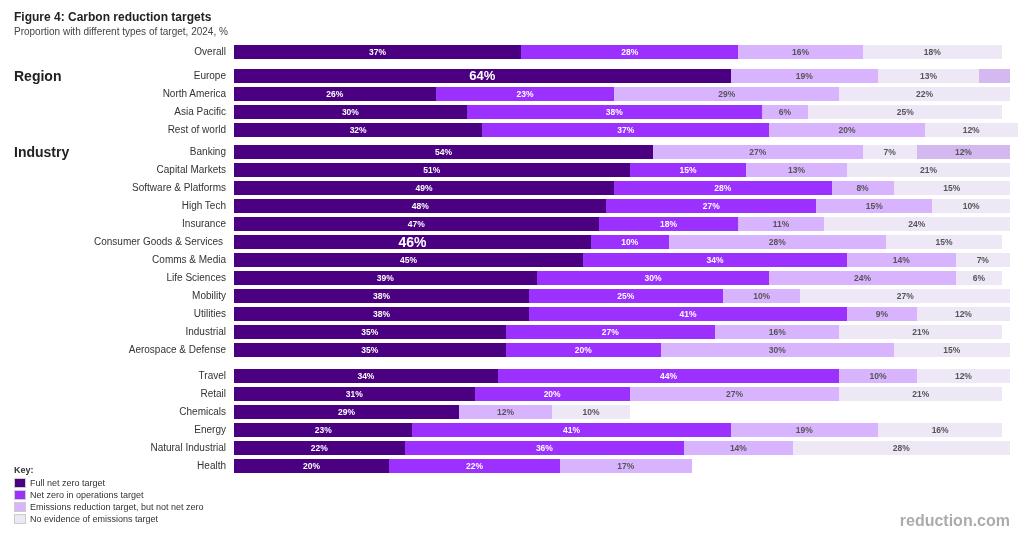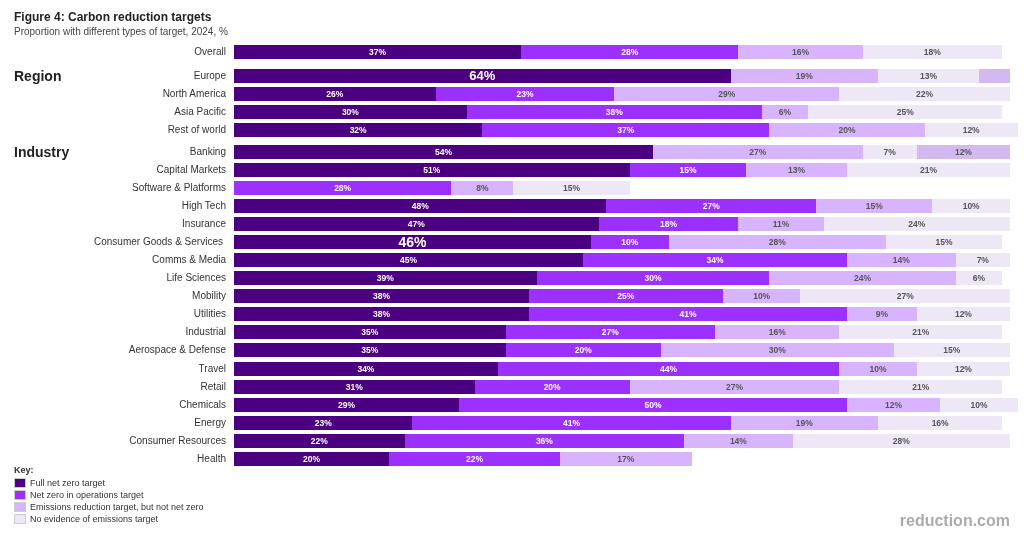--- a/index.html
+++ b/index.html
@@ -137,20 +137,21 @@
               <div style="width: 51%; height: 100%; background: rgb(75, 0, 130); display: flex; align-items: center; justify-content: center; font-size: 8.5px; font-weight: bold; color: rgb(255, 255, 255); white-space: nowrap; flex-shrink: 0;">51%</div>
               <div style="width: 15%; height: 100%; background: rgb(155, 48, 255); display: flex; align-items: center; justify-content: center; font-size: 8.5px; font-weight: bold; color: rgb(255, 255, 255); white-space: nowrap; flex-shrink: 0;">15%</div>
               <div style="width: 13%; height: 100%; background: rgb(216, 180, 254); display: flex; align-items: center; justify-content: center; font-size: 8.5px; font-weight: bold; color: rgb(85, 85, 85); white-space: nowrap; flex-shrink: 0;">13%</div>
               <div style="width: 21%; height: 100%; background: rgb(237, 231, 246); display: flex; align-items: center; justify-content: center; font-size: 8.5px; font-weight: bold; color: rgb(85, 85, 85); white-space: nowrap; flex-shrink: 0;">21%</div>
             </div>
           </div>
           <div style="display: flex; align-items: center; height: 17px; margin-bottom: 1px;">
             <div style="width: 80px; flex-shrink: 0;"></div>
             <div style="width: 140px; flex-shrink: 0; text-align: right; padding-right: 8px; font-size: 10px; color: rgb(51, 51, 51); white-space: nowrap;">Software &amp; Platforms</div>
             <div style="display: flex; height: 14px; align-items: center; flex: 1 1 0%;">
+              <div style="width: 49%; height: 100%; background: rgb(75, 0, 130); display: flex; align-items: center; justify-content: center; font-size: 8.5px; font-weight: bold; color: rgb(255, 255, 255); white-space: nowrap; flex-shrink: 0;">49%</div>
               <div style="width: 28%; height: 100%; background: rgb(155, 48, 255); display: flex; align-items: center; justify-content: center; font-size: 8.5px; font-weight: bold; color: rgb(255, 255, 255); white-space: nowrap; flex-shrink: 0;">28%</div>
               <div style="width: 8%; height: 100%; background: rgb(216, 180, 254); display: flex; align-items: center; justify-content: center; font-size: 8.5px; font-weight: bold; color: rgb(85, 85, 85); white-space: nowrap; flex-shrink: 0;">8%</div>
               <div style="width: 15%; height: 100%; background: rgb(237, 231, 246); display: flex; align-items: center; justify-content: center; font-size: 8.5px; font-weight: bold; color: rgb(85, 85, 85); white-space: nowrap; flex-shrink: 0;">15%</div>
             </div>
           </div>
           <div style="display: flex; align-items: center; height: 17px; margin-bottom: 1px;">
             <div style="width: 80px; flex-shrink: 0;"></div>
             <div style="width: 140px; flex-shrink: 0; text-align: right; padding-right: 8px; font-size: 10px; color: rgb(51, 51, 51); white-space: nowrap;">High Tech</div>
             <div style="display: flex; height: 14px; align-items: center; flex: 1 1 0%;">
               <div style="width: 48%; height: 100%; background: rgb(75, 0, 130); display: flex; align-items: center; justify-content: center; font-size: 8.5px; font-weight: bold; color: rgb(255, 255, 255); white-space: nowrap; flex-shrink: 0;">48%</div>
@@ -222,21 +223,21 @@
           <div style="display: flex; align-items: center; height: 17px; margin-bottom: 1px;">
             <div style="width: 80px; flex-shrink: 0;"></div>
             <div style="width: 140px; flex-shrink: 0; text-align: right; padding-right: 8px; font-size: 10px; color: rgb(51, 51, 51); white-space: nowrap;">Industrial</div>
             <div style="display: flex; height: 14px; align-items: center; flex: 1 1 0%;">
               <div style="width: 35%; height: 100%; background: rgb(75, 0, 130); display: flex; align-items: center; justify-content: center; font-size: 8.5px; font-weight: bold; color: rgb(255, 255, 255); white-space: nowrap; flex-shrink: 0;">35%</div>
               <div style="width: 27%; height: 100%; background: rgb(155, 48, 255); display: flex; align-items: center; justify-content: center; font-size: 8.5px; font-weight: bold; color: rgb(255, 255, 255); white-space: nowrap; flex-shrink: 0;">27%</div>
               <div style="width: 16%; height: 100%; background: rgb(216, 180, 254); display: flex; align-items: center; justify-content: center; font-size: 8.5px; font-weight: bold; color: rgb(85, 85, 85); white-space: nowrap; flex-shrink: 0;">16%</div>
               <div style="width: 21%; height: 100%; background: rgb(237, 231, 246); display: flex; align-items: center; justify-content: center; font-size: 8.5px; font-weight: bold; color: rgb(85, 85, 85); white-space: nowrap; flex-shrink: 0;">21%</div>
             </div>
           </div>
-          <div style="display: flex; align-items: center; height: 17px; margin-bottom: 2px;">
+          <div style="display: flex; align-items: center; height: 17px; margin-bottom: 9px;">
             <div style="width: 80px; flex-shrink: 0;"></div>
             <div style="width: 140px; flex-shrink: 0; text-align: right; padding-right: 8px; font-size: 10px; color: rgb(51, 51, 51); white-space: nowrap;">Aerospace &amp; Defense</div>
             <div style="display: flex; height: 14px; align-items: center; flex: 1 1 0%;">
               <div style="width: 35%; height: 100%; background: rgb(75, 0, 130); display: flex; align-items: center; justify-content: center; font-size: 8.5px; font-weight: bold; color: rgb(255, 255, 255); white-space: nowrap; flex-shrink: 0;">35%</div>
               <div style="width: 20%; height: 100%; background: rgb(155, 48, 255); display: flex; align-items: center; justify-content: center; font-size: 8.5px; font-weight: bold; color: rgb(255, 255, 255); white-space: nowrap; flex-shrink: 0;">20%</div>
               <div style="width: 30%; height: 100%; background: rgb(216, 180, 254); display: flex; align-items: center; justify-content: center; font-size: 8.5px; font-weight: bold; color: rgb(85, 85, 85); white-space: nowrap; flex-shrink: 0;">30%</div>
               <div style="width: 15%; height: 100%; background: rgb(237, 231, 246); display: flex; align-items: center; justify-content: center; font-size: 8.5px; font-weight: bold; color: rgb(85, 85, 85); white-space: nowrap; flex-shrink: 0;">15%</div>
             </div>
           </div>
           <div style="display: flex; align-items: center; height: 17px; margin-bottom: 1px;">
@@ -257,38 +258,37 @@
               <div style="width: 20%; height: 100%; background: rgb(155, 48, 255); display: flex; align-items: center; justify-content: center; font-size: 8.5px; font-weight: bold; color: rgb(255, 255, 255); white-space: nowrap; flex-shrink: 0;">20%</div>
               <div style="width: 27%; height: 100%; background: rgb(216, 180, 254); display: flex; align-items: center; justify-content: center; font-size: 8.5px; font-weight: bold; color: rgb(85, 85, 85); white-space: nowrap; flex-shrink: 0;">27%</div>
               <div style="width: 21%; height: 100%; background: rgb(237, 231, 246); display: flex; align-items: center; justify-content: center; font-size: 8.5px; font-weight: bold; color: rgb(85, 85, 85); white-space: nowrap; flex-shrink: 0;">21%</div>
             </div>
           </div>
           <div style="display: flex; align-items: center; height: 17px; margin-bottom: 1px;">
             <div style="width: 80px; flex-shrink: 0;"></div>
             <div style="width: 140px; flex-shrink: 0; text-align: right; padding-right: 8px; font-size: 10px; color: rgb(51, 51, 51); white-space: nowrap;">Chemicals</div>
             <div style="display: flex; height: 14px; align-items: center; flex: 1 1 0%;">
               <div style="width: 29%; height: 100%; background: rgb(75, 0, 130); display: flex; align-items: center; justify-content: center; font-size: 8.5px; font-weight: bold; color: rgb(255, 255, 255); white-space: nowrap; flex-shrink: 0;">29%</div>
-              <div style="width: 50%; height: 100%; background: rgb(155, 48, 255); display: flex; align-items: center; justify-content: center; font-size: 8.5px; font-weight: bold; color: rgb(255, 255, 255); white-space: nowrap; flex-shrink: 0;">50%</div>
               <div style="width: 12%; height: 100%; background: rgb(216, 180, 254); display: flex; align-items: center; justify-content: center; font-size: 8.5px; font-weight: bold; color: rgb(85, 85, 85); white-space: nowrap; flex-shrink: 0;">12%</div>
               <div style="width: 10%; height: 100%; background: rgb(237, 231, 246); display: flex; align-items: center; justify-content: center; font-size: 8.5px; font-weight: bold; color: rgb(85, 85, 85); white-space: nowrap; flex-shrink: 0;">10%</div>
             </div>
           </div>
           <div style="display: flex; align-items: center; height: 17px; margin-bottom: 1px;">
             <div style="width: 80px; flex-shrink: 0;"></div>
             <div style="width: 140px; flex-shrink: 0; text-align: right; padding-right: 8px; font-size: 10px; color: rgb(51, 51, 51); white-space: nowrap;">Energy</div>
             <div style="display: flex; height: 14px; align-items: center; flex: 1 1 0%;">
               <div style="width: 23%; height: 100%; background: rgb(75, 0, 130); display: flex; align-items: center; justify-content: center; font-size: 8.5px; font-weight: bold; color: rgb(255, 255, 255); white-space: nowrap; flex-shrink: 0;">23%</div>
               <div style="width: 41%; height: 100%; background: rgb(155, 48, 255); display: flex; align-items: center; justify-content: center; font-size: 8.5px; font-weight: bold; color: rgb(255, 255, 255); white-space: nowrap; flex-shrink: 0;">41%</div>
               <div style="width: 19%; height: 100%; background: rgb(216, 180, 254); display: flex; align-items: center; justify-content: center; font-size: 8.5px; font-weight: bold; color: rgb(85, 85, 85); white-space: nowrap; flex-shrink: 0;">19%</div>
               <div style="width: 16%; height: 100%; background: rgb(237, 231, 246); display: flex; align-items: center; justify-content: center; font-size: 8.5px; font-weight: bold; color: rgb(85, 85, 85); white-space: nowrap; flex-shrink: 0;">16%</div>
             </div>
           </div>
           <div style="display: flex; align-items: center; height: 17px; margin-bottom: 1px;">
             <div style="width: 80px; flex-shrink: 0;"></div>
-            <div style="width: 140px; flex-shrink: 0; text-align: right; padding-right: 8px; font-size: 10px; color: rgb(51, 51, 51); white-space: nowrap;">Consumer Resources</div>
+            <div style="width: 140px; flex-shrink: 0; text-align: right; padding-right: 8px; font-size: 10px; color: rgb(51, 51, 51); white-space: nowrap;">Natural Industrial</div>
             <div style="display: flex; height: 14px; align-items: center; flex: 1 1 0%;">
               <div style="width: 22%; height: 100%; background: rgb(75, 0, 130); display: flex; align-items: center; justify-content: center; font-size: 8.5px; font-weight: bold; color: rgb(255, 255, 255); white-space: nowrap; flex-shrink: 0;">22%</div>
               <div style="width: 36%; height: 100%; background: rgb(155, 48, 255); display: flex; align-items: center; justify-content: center; font-size: 8.5px; font-weight: bold; color: rgb(255, 255, 255); white-space: nowrap; flex-shrink: 0;">36%</div>
               <div style="width: 14%; height: 100%; background: rgb(216, 180, 254); display: flex; align-items: center; justify-content: center; font-size: 8.5px; font-weight: bold; color: rgb(85, 85, 85); white-space: nowrap; flex-shrink: 0;">14%</div>
               <div style="width: 28%; height: 100%; background: rgb(237, 231, 246); display: flex; align-items: center; justify-content: center; font-size: 8.5px; font-weight: bold; color: rgb(85, 85, 85); white-space: nowrap; flex-shrink: 0;">28%</div>
             </div>
           </div>
           <div style="display: flex; align-items: center; height: 17px; margin-bottom: 1px;">
             <div style="width: 80px; flex-shrink: 0;"></div>
             <div style="width: 140px; flex-shrink: 0; text-align: right; padding-right: 8px; font-size: 10px; color: rgb(51, 51, 51); white-space: nowrap;">Health</div>

